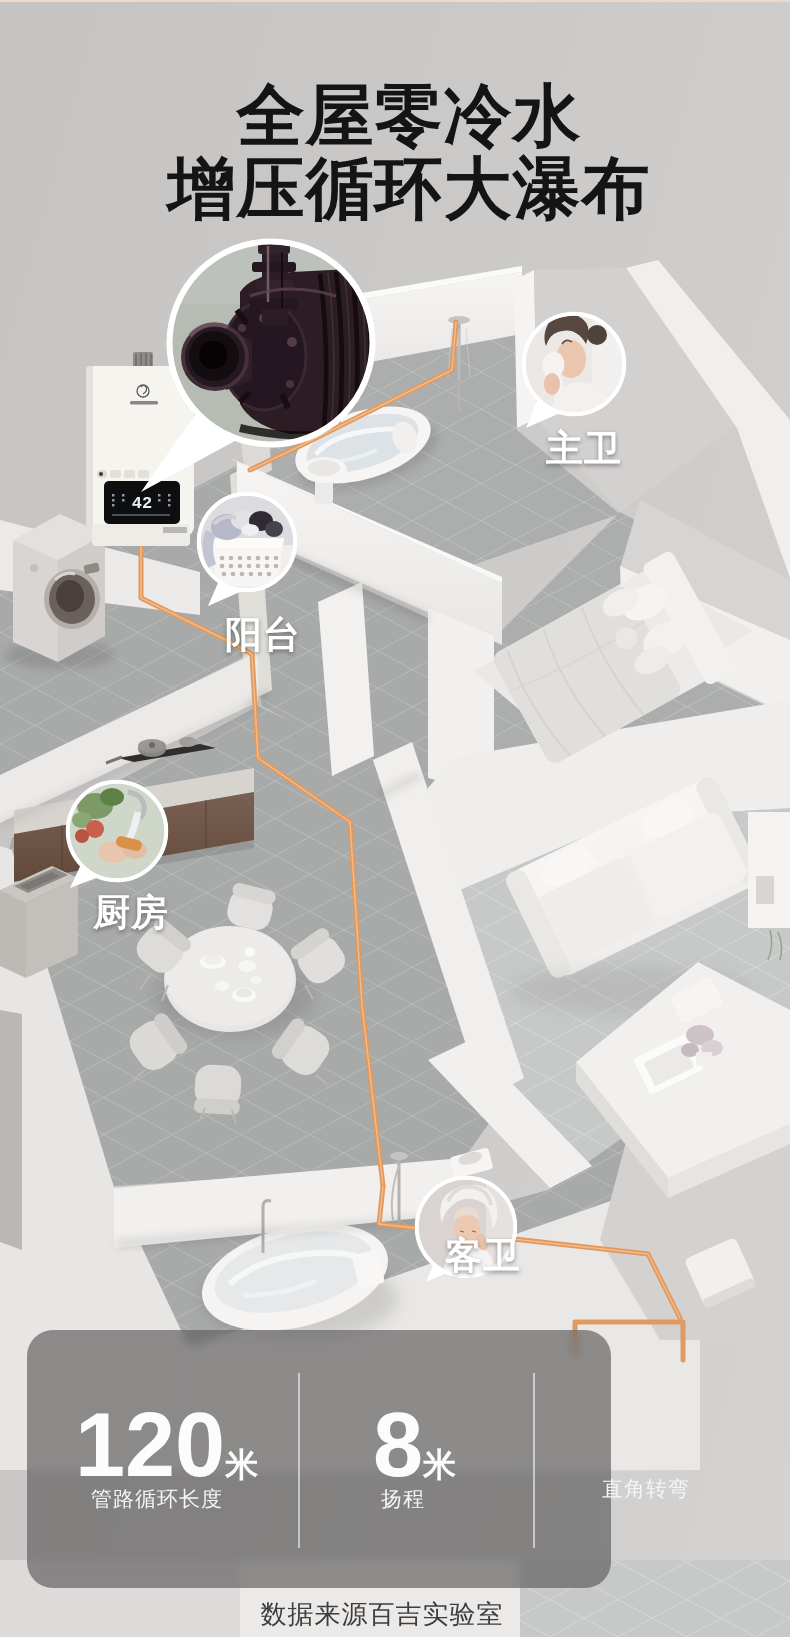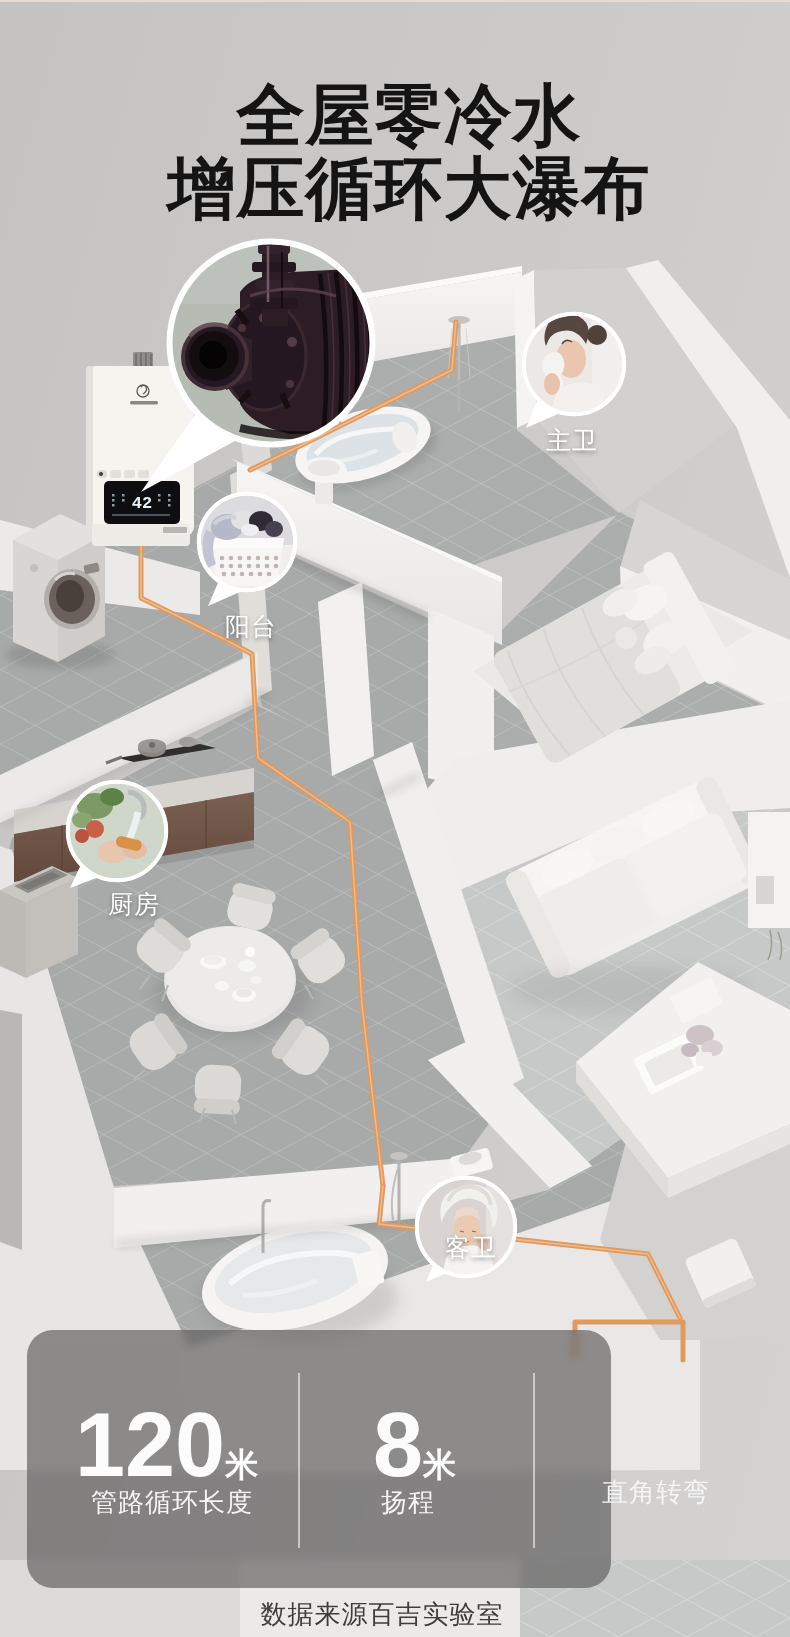--- a/index.html
+++ b/index.html
@@ -1,23 +1,23 @@
 <!DOCTYPE html>
 <html><head><meta charset="utf-8">
 <style>
 html,body{margin:0;padding:0;background:#cbc9c8}
 #page{position:relative;width:790px;height:1637px;overflow:hidden;font-family:"Liberation Sans",sans-serif;background:linear-gradient(105deg,#c6c4c3 0%,#cbc9c8 40%,#d4d3d2 100%)}
 #topbar{position:absolute;top:0;left:0;width:790px;height:2px;background:#ead9cd}
 #title{position:absolute;top:79px;left:14px;width:790px;text-align:center;font-weight:bold;color:#141414;font-size:68px;line-height:73px;letter-spacing:1px}
-.lbl{position:absolute;font-weight:normal;color:#ffffff;font-size:25px;letter-spacing:1px;text-shadow:0 2px 4px rgba(30,30,30,0.45)}
+.lbl{position:absolute;font-weight:bold;color:#ffffff;font-size:37px;letter-spacing:1px;text-shadow:0 2px 4px rgba(30,30,30,0.45)}
 #panel{position:absolute;left:27px;top:1330px;width:584px;height:258px;border-radius:26px;background:rgba(88,86,86,0.64);backdrop-filter:blur(5px)}
 .vdiv{position:absolute;top:43px;width:2px;height:175px;background:rgba(255,255,255,0.55)}
 .num{position:absolute;color:#fcfcfc;font-weight:bold;font-size:90px;line-height:90px;white-space:nowrap}
 .num span{font-size:33px;letter-spacing:0}
-.sub{position:absolute;color:#f5f5f5;font-size:26px;letter-spacing:1px;white-space:nowrap}
+.sub{position:absolute;color:#f5f5f5;font-size:21px;letter-spacing:1px;white-space:nowrap}
 #footer{position:absolute;top:1597px;left:-13px;width:790px;text-align:center;font-size:26px;color:#3d3d3d;letter-spacing:1px}
 </style></head>
 <body>
 <div id="page">
 <svg width="790" height="1637" viewBox="0 0 790 1637" style="position:absolute;top:0;left:0">
 <defs>
 <pattern id="tileD" width="100" height="100" patternUnits="userSpaceOnUse" patternTransform="matrix(0.343,-0.186,0.343,0.186,0,0)">
   <rect width="100" height="100" fill="#a8aaa9"></rect>
   <path d="M0 0H100M0 0V100" stroke="#bfc1c0" stroke-width="4"></path>
 </pattern>
@@ -485,21 +485,21 @@
 <path d="M461 1241 q4 3 8 0" stroke="#c58d76" stroke-width="1.2" fill="none"></path>
 </g>
 <circle cx="466" cy="1227" r="49.2" fill="none" stroke="#ffffff" stroke-width="4"></circle>
 </g>
 </svg>
 
 <div id="topbar"></div>
 <div id="title">全屋零冷水<br>增压循环大瀑布</div>
 <div class="lbl" style="left:546px;top:424px">主卫</div>
 <div class="lbl" style="left:225px;top:610px">阳台</div>
-<div class="lbl" style="left:108px;top:888px">厨房</div>
+<div class="lbl" style="left:93px;top:888px">厨房</div>
 <div class="lbl" style="left:445px;top:1231px">客卫</div>
 
 <div id="panel">
 <div class="vdiv" style="left:271px"></div>
 <div class="vdiv" style="left:506px"></div>
 <div class="num" style="left:48px;top:70px">120<span>米</span></div>
 <div class="sub" style="left:64px;top:155px">管路循环长度</div>
 <div class="num" style="left:346px;top:70px">8<span>米</span></div>
 <div class="sub" style="left:354px;top:155px">扬程</div>
 <div class="sub" style="left:575px;top:145px">直角转弯</div>

